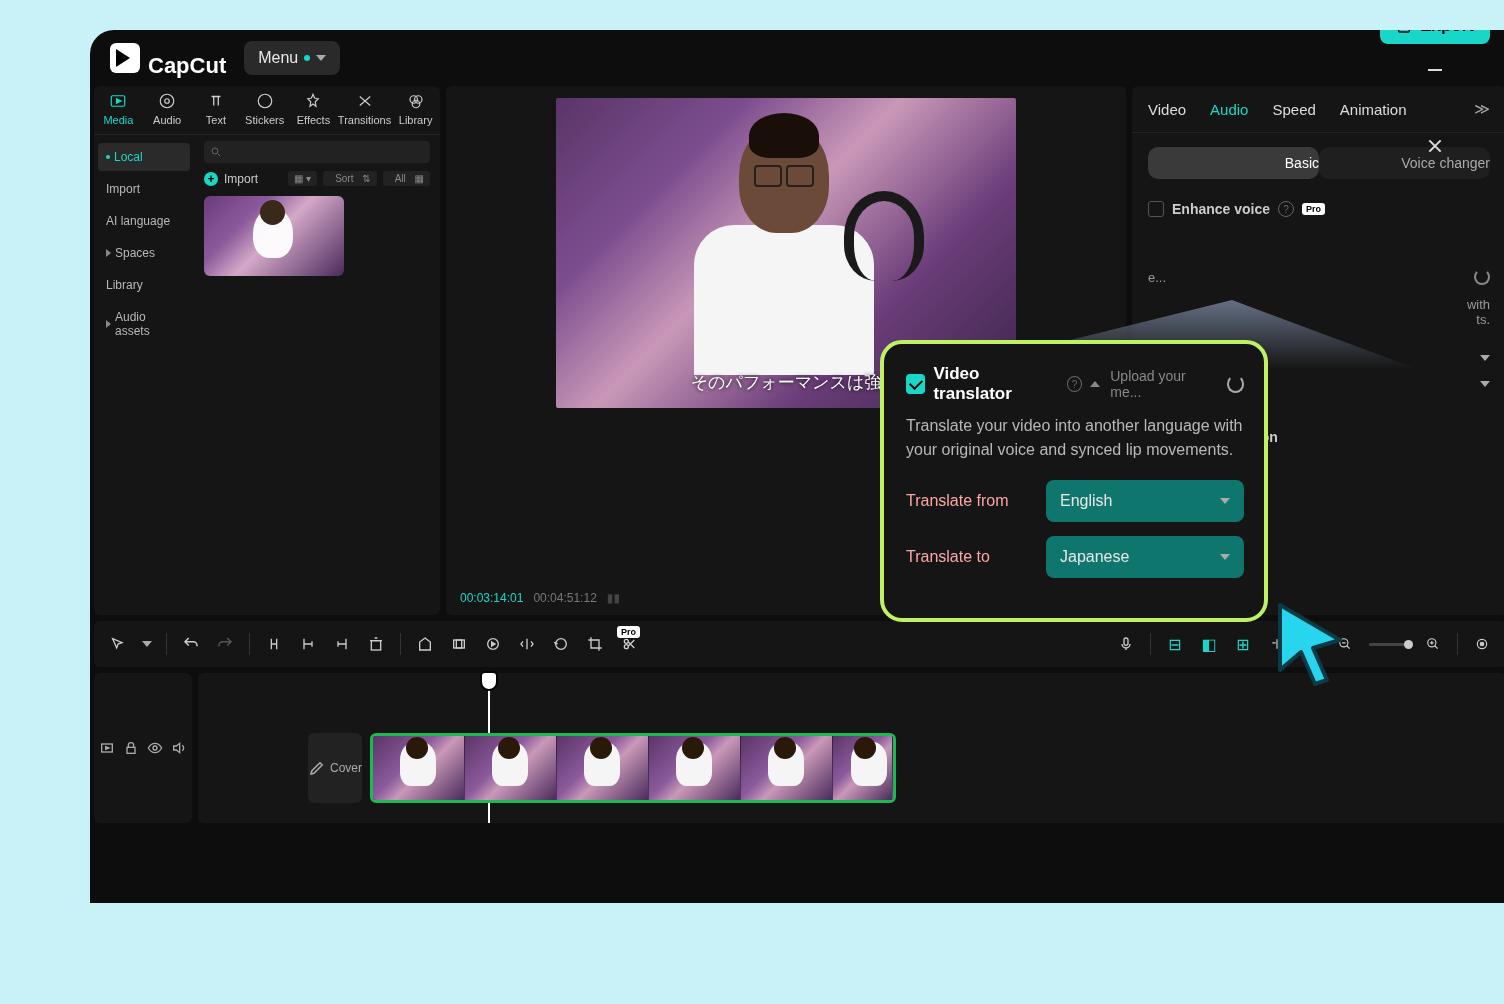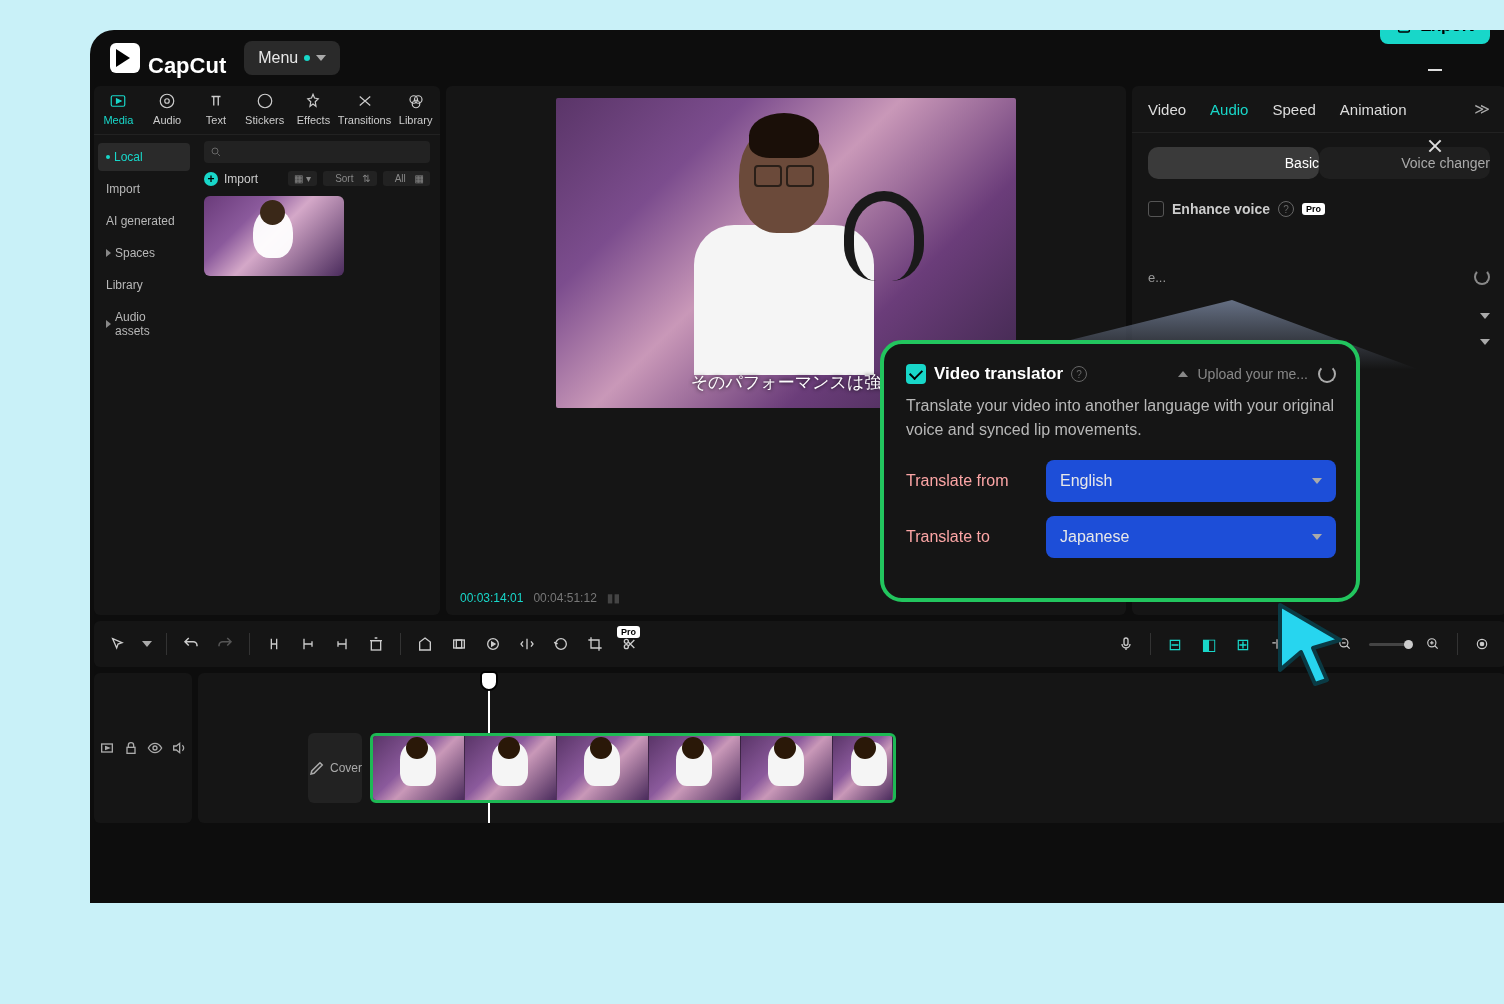--- a/index.html
+++ b/index.html
@@ -78,33 +78,33 @@
 .rp-subtab { flex: 1; text-align: right; padding: 8px 0; background: #1f1f1f; color: #aaa; font-size: 14px; border-radius: 10px; }
 .rp-subtab.active { background: #3a3a3a; color: #fff; }
 .rp-row { display: flex; align-items: center; gap: 8px; color: #ccc; font-size: 14px; padding: 6px 0; }
 .rp-check { width: 16px; height: 16px; border: 1px solid #555; border-radius: 3px; }
 .pro-badge { background: #fff; color: #000; font-size: 9px; font-weight: bold; padding: 1px 4px; border-radius: 3px; }
 .rp-partial { color: #999; font-size: 13px; }
 .reset-ic { width:16px; height:16px; border:2px solid #888; border-radius:50%; border-top-color:transparent; margin-left:auto; }
 
 
 .popover-wedge { position: absolute; left: 860px; top: 270px; width: 470px; height: 70px; background: linear-gradient(180deg, rgba(180,200,240,0.5), rgba(20,20,20,0.9)); clip-path: polygon(60% 0, 100% 100%, 0 100%); }
-.popover { position: absolute; left: 790px; top: 310px; width: 480px; background: #151515; border: 4px solid #22c55e; border-radius: 22px; padding: 20px 20px 26px 22px; z-index: 50; }
+.popover { position: absolute; left: 790px; top: 310px; width: 388px; background: #151515; border: 4px solid #bef264; border-radius: 22px; padding: 20px 20px 26px 22px; z-index: 50; }
 .pop-head { display: flex; align-items: center; gap: 8px; margin-bottom: 10px; }
 .pop-check { width: 20px; height: 20px; background: #18d7c9; border-radius: 4px; display: flex; align-items: center; justify-content: center; }
 .pop-check::after { content:""; width:6px; height:10px; border-right:2px solid #000; border-bottom:2px solid #000; transform: rotate(45deg); margin-top:-2px; }
 .pop-title { color: #fff; font-size: 17px; font-weight: 600; }
 .pop-info { width: 16px; height: 16px; border: 1px solid #666; border-radius: 50%; color: #666; font-size: 10px; display: flex; align-items: center; justify-content: center; }
 .pop-right { margin-left: auto; display: flex; align-items: center; gap: 10px; color: #888; font-size: 14px; }
 .pop-chev-up { width:0; height:0; border-left:5px solid transparent; border-right:5px solid transparent; border-bottom:6px solid #888; }
 .pop-reset { width:18px; height:18px; border:2px solid #aaa; border-radius:50%; border-top-color:transparent; }
 .pop-desc { color: #b8b8b8; font-size: 16px; line-height: 1.5; margin-bottom: 18px; }
 .pop-field { display: flex; align-items: center; margin-bottom: 14px; }
 .pop-label { width: 140px; color: #fca5a5; font-size: 16px; }
-.pop-select { flex: 1; background: #1d4ed8; color: #e8e8e8; padding: 12px 14px; border-radius: 8px; font-size: 16px; display: flex; align-items: center; justify-content: space-between; }
+.pop-select { flex: 1; background: #0f766e; color: #e8e8e8; padding: 12px 14px; border-radius: 8px; font-size: 16px; display: flex; align-items: center; justify-content: space-between; }
 .sel-chev { width:0; height:0; border-left:5px solid transparent; border-right:5px solid transparent; border-top:6px solid #aaa; }
 .cursor-arrow { position: absolute; left: 1185px; top: 570px; z-index: 60; }
 
 
 .toolbar { margin: 6px 4px 0 4px; background: #151515; border-radius: 6px; height: 46px; display: flex; align-items: center; padding: 0 14px; gap: 14px; color: #bbb; }
 .tb-sep { width: 1px; height: 22px; background: #333; }
 .tb-ic { width: 20px; height: 20px; display: flex; align-items: center; justify-content: center; }
 .tb-right { margin-left: auto; display: flex; align-items: center; gap: 14px; }
 .slider-track { width: 40px; height: 3px; background: #444; border-radius: 2px; position: relative; }
 .slider-thumb { position:absolute; right:-4px; top:-3px; width:9px; height:9px; background:#ccc; border-radius:50%; }
@@ -215,21 +215,21 @@
       <div class="left-body">
         <div class="left-sidebar">
           <div class="lsb-item active">
               <span class="lsb-bullet"></span>
               <span>Local</span>
             </div>
           <div class="lsb-item">
               <span>Import</span>
             </div>
           <div class="lsb-item">
-              <span>AI generated</span>
+              <span>AI language</span>
             </div>
           <div class="lsb-item">
               <span class="lsb-caret"></span>
               <span>Spaces</span>
             </div>
           <div class="lsb-item">
               <span>Library</span>
             </div>
           <div class="lsb-item">
               <span class="lsb-caret"></span>
@@ -294,20 +294,24 @@
         <div class="rp-row">
           <span class="rp-check"></span>
           <span style="font-weight:600;">Enhance voice</span>
           <span class="pop-info">?</span>
           <span class="pro-badge">Pro</span>
         </div>
         <div style="height:40px;"></div>
         <div class="rp-row" style="justify-content:flex-end;">
           <span class="rp-partial">e...</span>
           <span class="reset-ic"></span>
+        </div>
+        <div class="rp-row" style="justify-content:flex-end; white-space:pre; text-align:right;">
+          <span class="rp-partial">with
+ts.</span>
         </div>
         <div style="height:16px;"></div>
         <div class="rp-row" style="justify-content:flex-end;">
             <span class="sel-chev"></span>
           </div>
         <div style="height:8px;"></div>
         <div class="rp-row" style="justify-content:flex-end;">
             <span class="sel-chev"></span>
           </div>
         <div style="height:30px;"></div>

